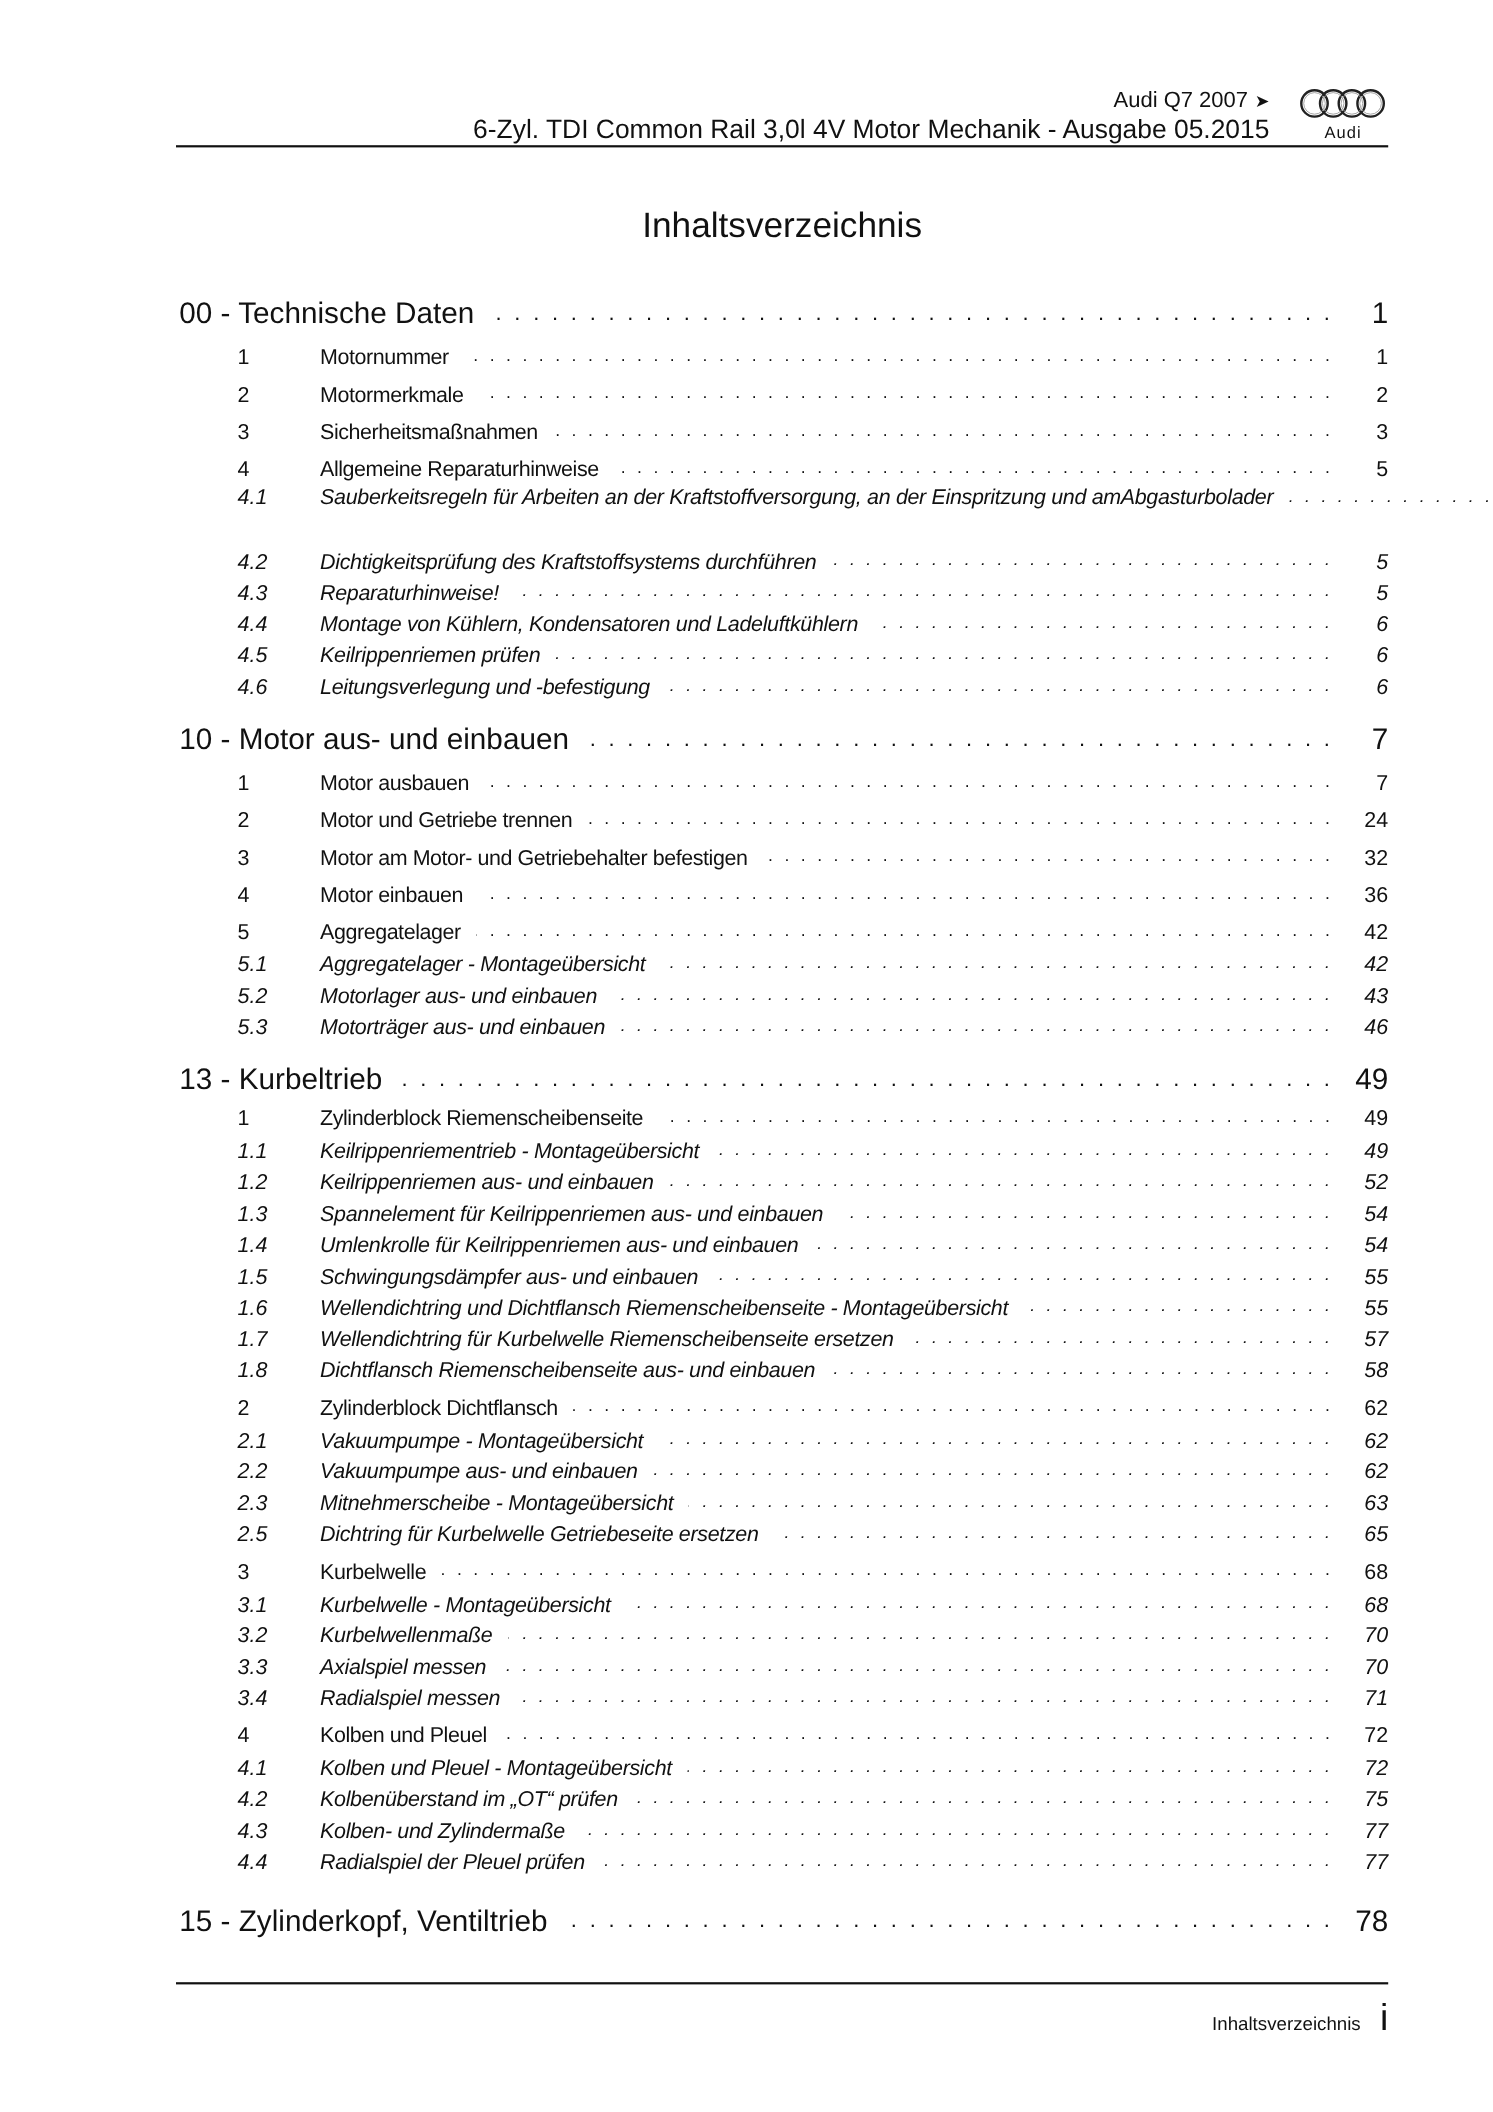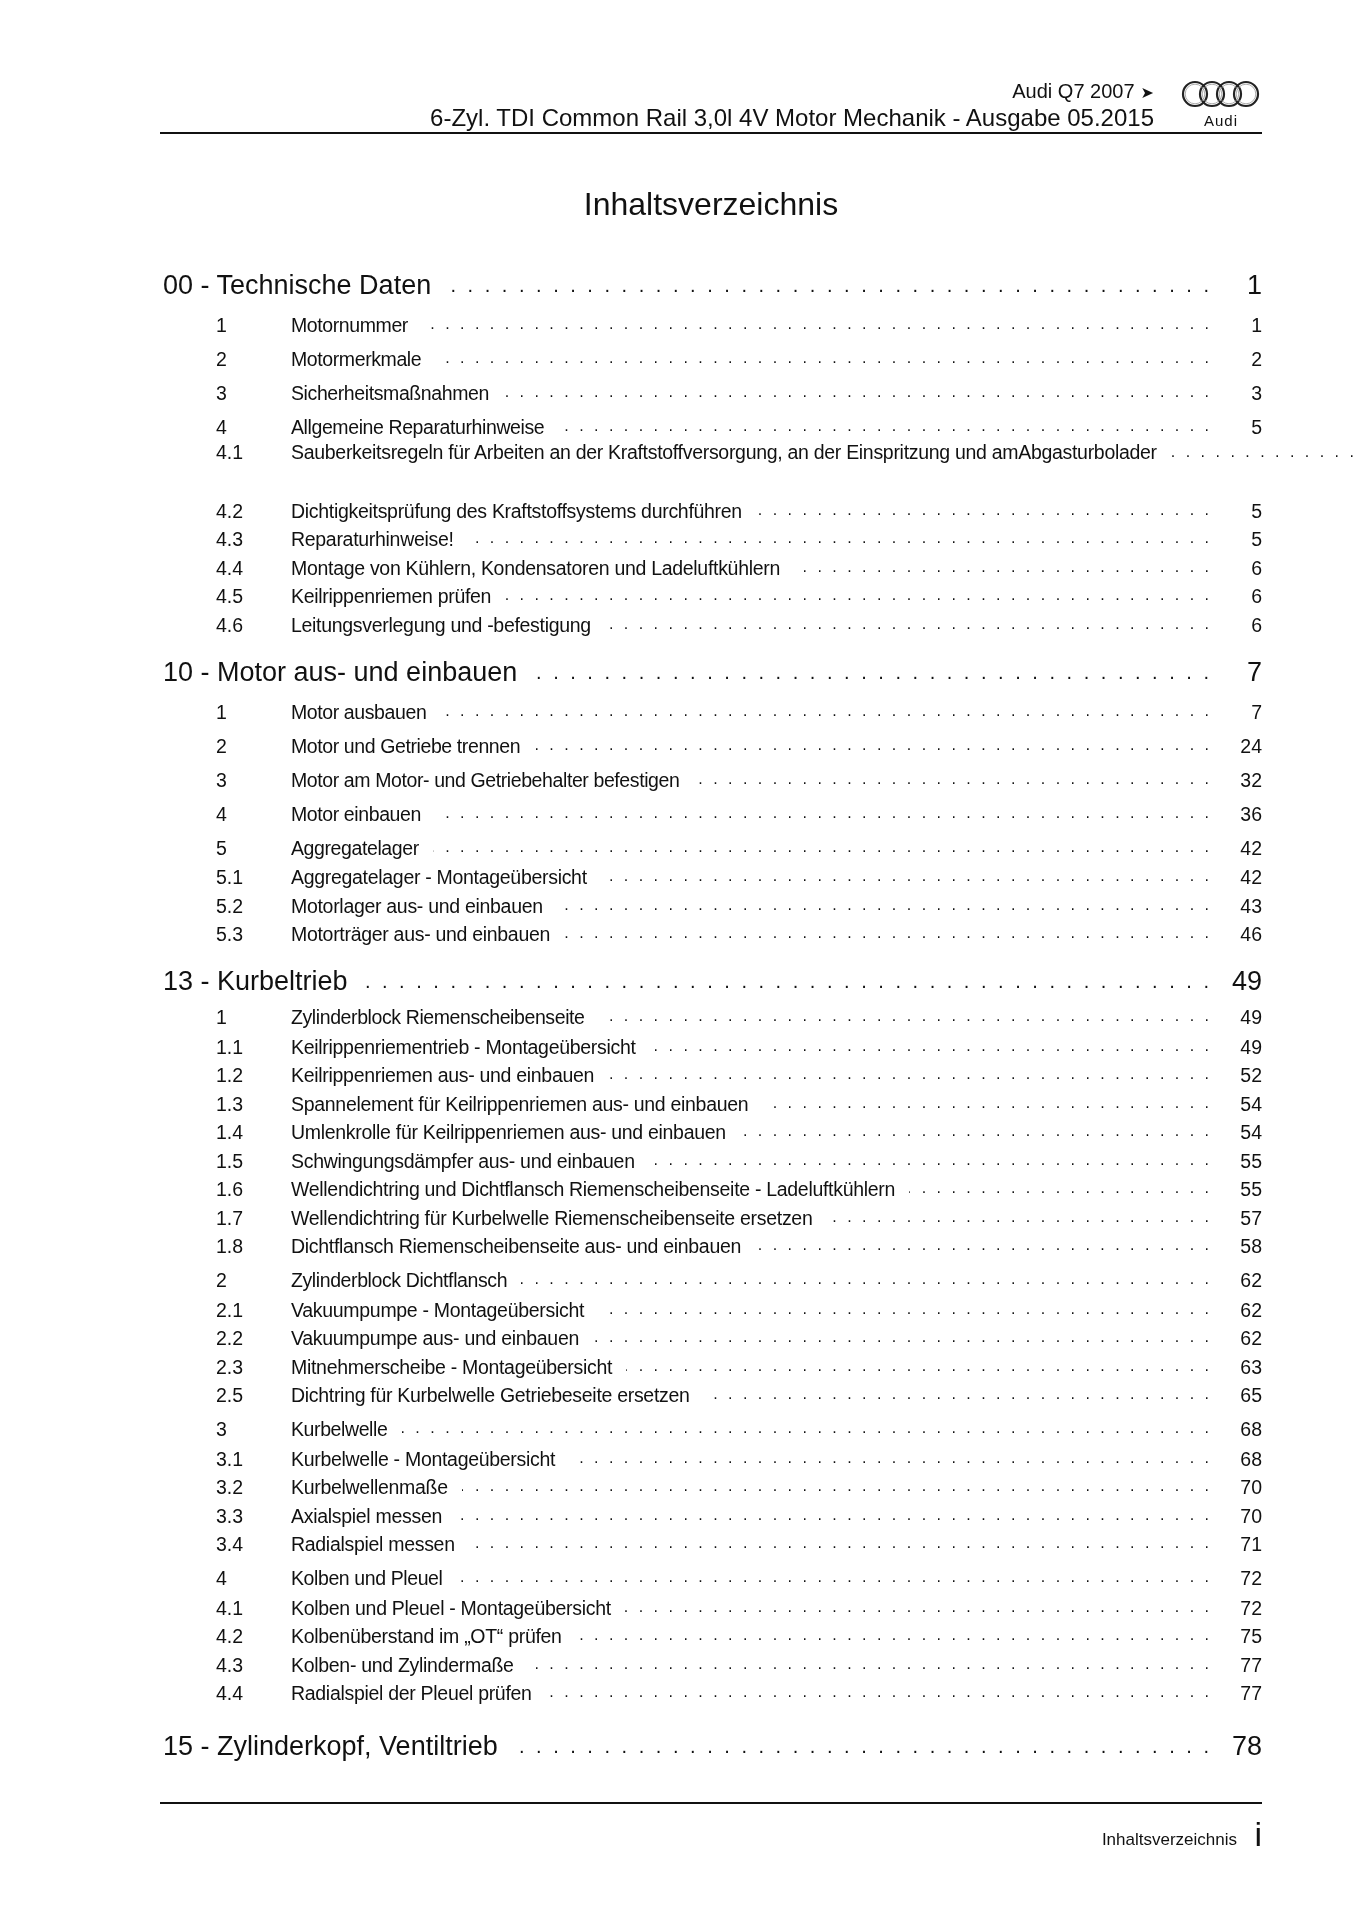--- a/index.html
+++ b/index.html
@@ -33,21 +33,21 @@
 
   .row.chap { height: 40px; font-size: 27px; line-height: 34px; margin-top: 0; }
   .row.chap .dots { font-size: 20px; line-height: 24px; letter-spacing: 3px; margin-bottom: 5px; }
   .row.chap .pg { font-size: 27px; }
 
   .row.l1 { height: 34px; font-size: 19.5px; line-height: 26px; }
   .row.l1 .num { width: 75px; padding-left: 53px; }
   .row.l1 .lbl { letter-spacing: -0.4px; transform-origin: left bottom; }
   .row.l1 .dots { font-size: 16px; line-height: 20px; letter-spacing: 3px; margin-bottom: 4px; }
 
-  .row.l2 { height: 28.5px; font-size: 19.5px; line-height: 24px; }
+  .row.l2 { height: 28.5px; font-size: 19.5px; line-height: 24px; font-style: italic; }
   .row.l2 .num { width: 75px; padding-left: 53px; }
   .row.l2 .lbl { letter-spacing: -0.3px; }
   .row.l2 .dots { font-size: 16px; line-height: 20px; letter-spacing: 3px; margin-bottom: 3px; }
 
   .row.l2.wrap { height: 54px; align-items: flex-start; }
   .wrap-inner { display: flex; flex: 1 1 auto; min-width: 0; }
   .wrap-first { white-space: nowrap; font-size: 19.5px; line-height: 25px; letter-spacing: -0.3px; }
   .wrap-second { display: flex; align-items: flex-end; }
   .wrap-second .lbl { white-space: nowrap; }
   .wrap-second .dots { flex: 1 1 auto; overflow: hidden; white-space: nowrap; margin: 0 10px 3px 14px;
@@ -263,21 +263,21 @@
       <span class="pg">54</span>
     </div>
     <div class="row l2">
       <span class="num">1.5</span>
       <span class="lbl">Schwingungsdämpfer aus- und einbauen</span>
       <span class="dots"></span>
       <span class="pg">55</span>
     </div>
     <div class="row l2">
       <span class="num">1.6</span>
-      <span class="lbl">Wellendichtring und Dichtflansch Riemenscheibenseite - Ladeluftkühlern</span>
+      <span class="lbl">Wellendichtring und Dichtflansch Riemenscheibenseite - Montageübersicht</span>
       <span class="dots"></span>
       <span class="pg">55</span>
     </div>
     <div class="row l2">
       <span class="num">1.7</span>
       <span class="lbl">Wellendichtring für Kurbelwelle Riemenscheibenseite ersetzen</span>
       <span class="dots"></span>
       <span class="pg">57</span>
     </div>
     <div class="row l2">

